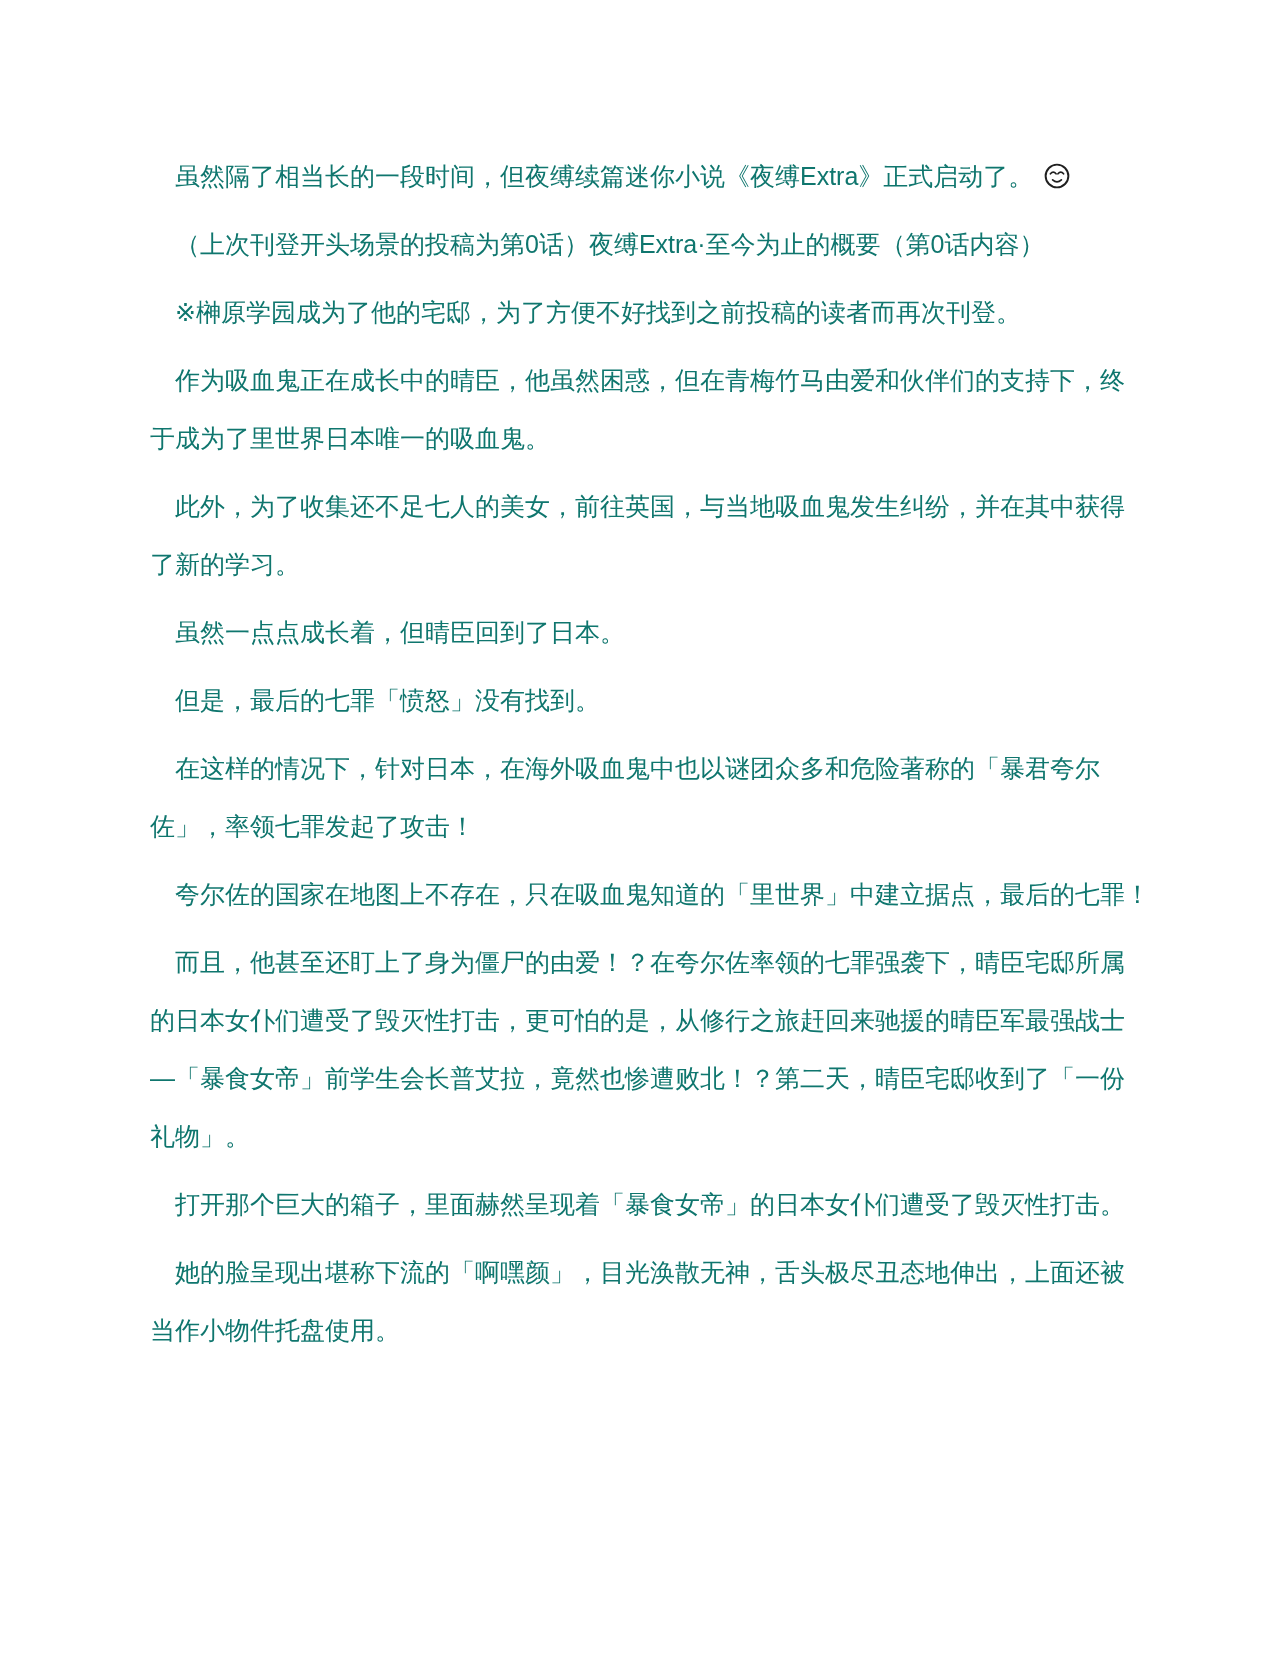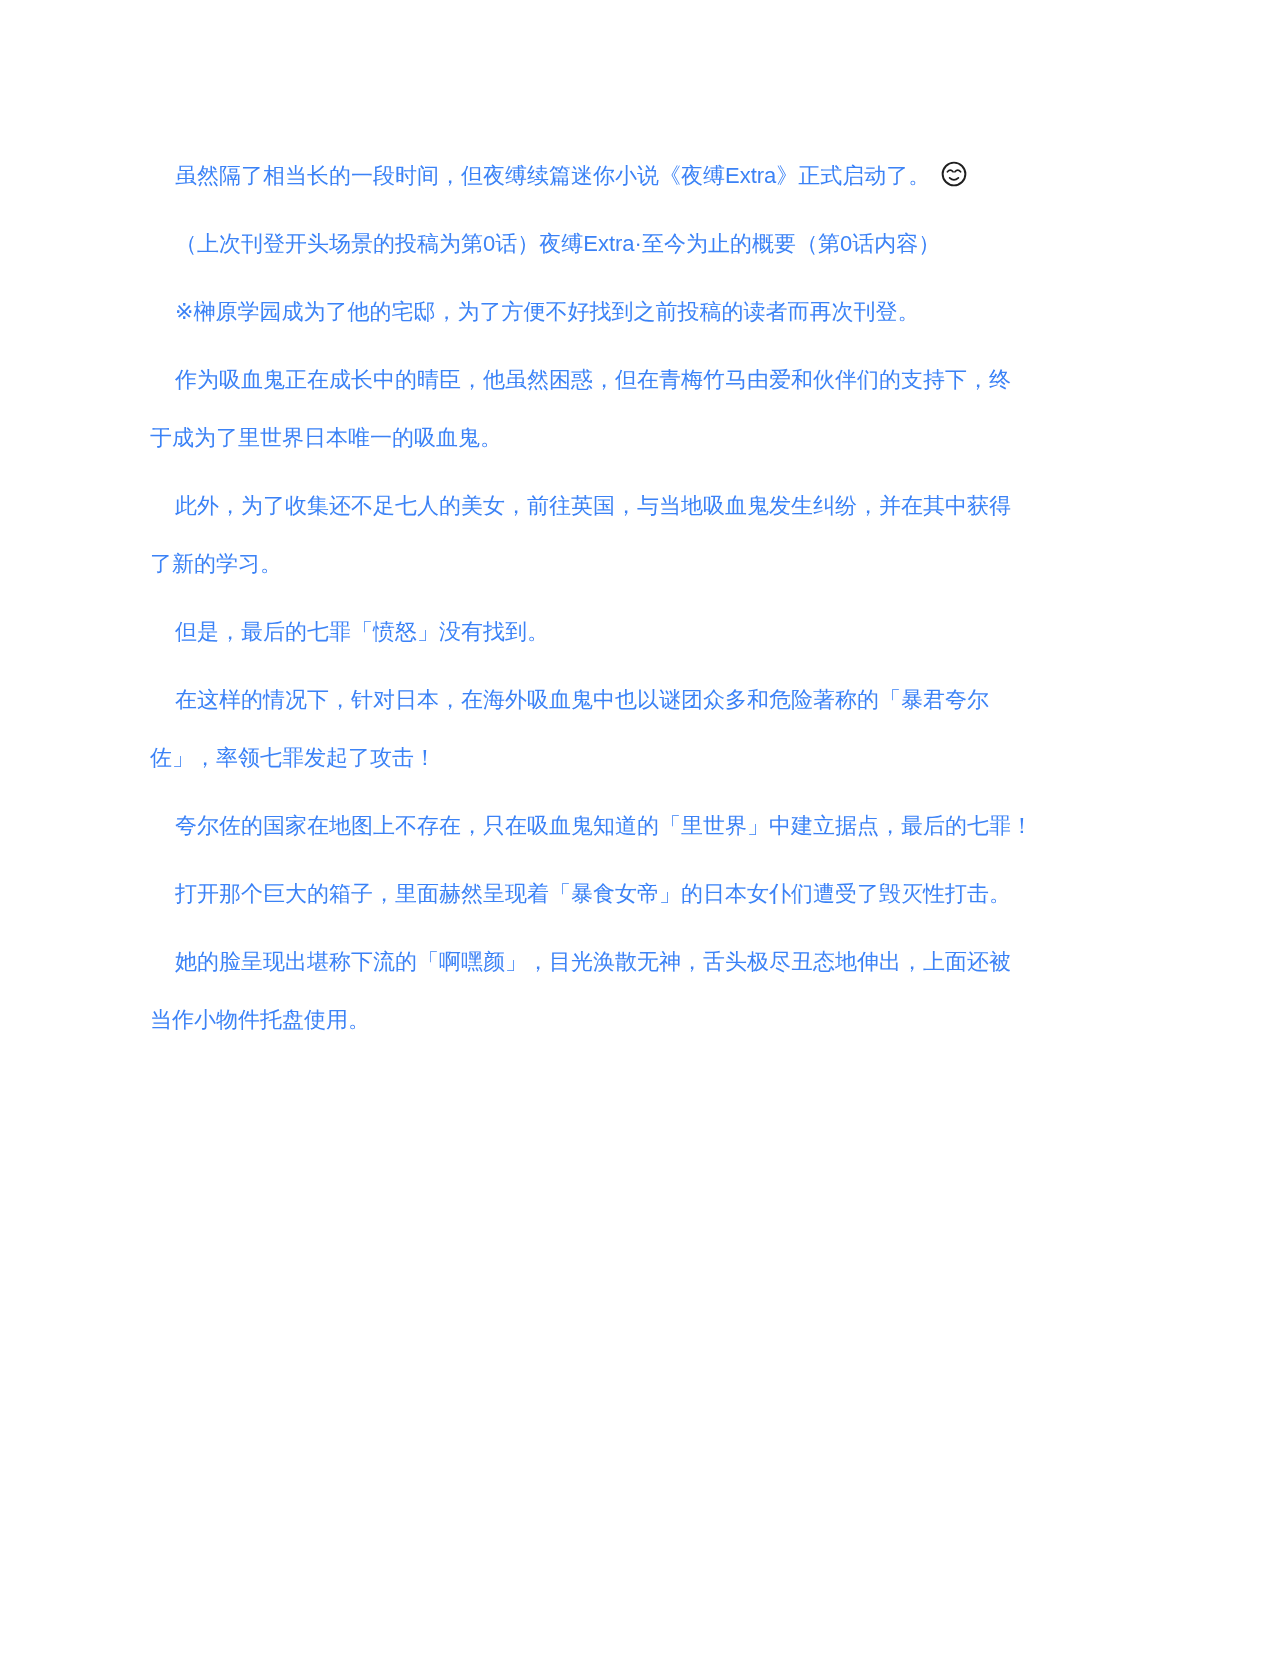--- a/index.html
+++ b/index.html
@@ -14,23 +14,23 @@
     font-family: "Liberation Sans", "DejaVu Sans", sans-serif;
   }
   .page {
     position: absolute;
     left: 150px;
     top: 147px;
     width: 1010px;
   }
   .para {
     margin: 0 0 10px 0;
-    font-size: 22px;
+    font-size: 25px;
     line-height: 58px;
-    color: #3b82f6;
+    color: #0f766e;
     text-indent: 25px;
     white-space: pre;          
     letter-spacing: 0px;
     font-weight: 400;
   }
   .emoji {
     display: inline-block;
     width: 28px;
     height: 28px;
     vertical-align: -5px;
@@ -53,21 +53,26 @@
       <path d="M17.1 13.5 q 3.2 -4 6.4 0" stroke-width="2"></path>
       <path d="M11 20.5 q 5 4.5 10 0" stroke-width="2"></path>
     </svg></p>
 
   <p class="para">（上次刊登开头场景的投稿为第0话）夜缚Extra·至今为止的概要（第0话内容）</p>
   <p class="para">※榊原学园成为了他的宅邸，为了方便不好找到之前投稿的读者而再次刊登。</p>
   <p class="para">作为吸血鬼正在成长中的晴臣，他虽然困惑，但在青梅竹马由爱和伙伴们的支持下，终
 于成为了里世界日本唯一的吸血鬼。</p>
   <p class="para">此外，为了收集还不足七人的美女，前往英国，与当地吸血鬼发生纠纷，并在其中获得
 了新的学习。</p>
+  <p class="para">虽然一点点成长着，但晴臣回到了日本。</p>
   <p class="para">但是，最后的七罪「愤怒」没有找到。</p>
   <p class="para">在这样的情况下，针对日本，在海外吸血鬼中也以谜团众多和危险著称的「暴君夸尔
 佐」，率领七罪发起了攻击！</p>
   <p class="para">夸尔佐的国家在地图上不存在，只在吸血鬼知道的「里世界」中建立据点，最后的七罪！</p>
+  <p class="para">而且，他甚至还盯上了身为僵尸的由爱！？在夸尔佐率领的七罪强袭下，晴臣宅邸所属
+的日本女仆们遭受了毁灭性打击，更可怕的是，从修行之旅赶回来驰援的晴臣军最强战士
+—「暴食女帝」前学生会长普艾拉，竟然也惨遭败北！？第二天，晴臣宅邸收到了「一份
+礼物」。</p>
   <p class="para">打开那个巨大的箱子，里面赫然呈现着「暴食女帝」的日本女仆们遭受了毁灭性打击。</p>
   <p class="para">她的脸呈现出堪称下流的「啊嘿颜」，目光涣散无神，舌头极尽丑态地伸出，上面还被
 当作小物件托盘使用。</p>
 
 </main>
 
 </body></html>

